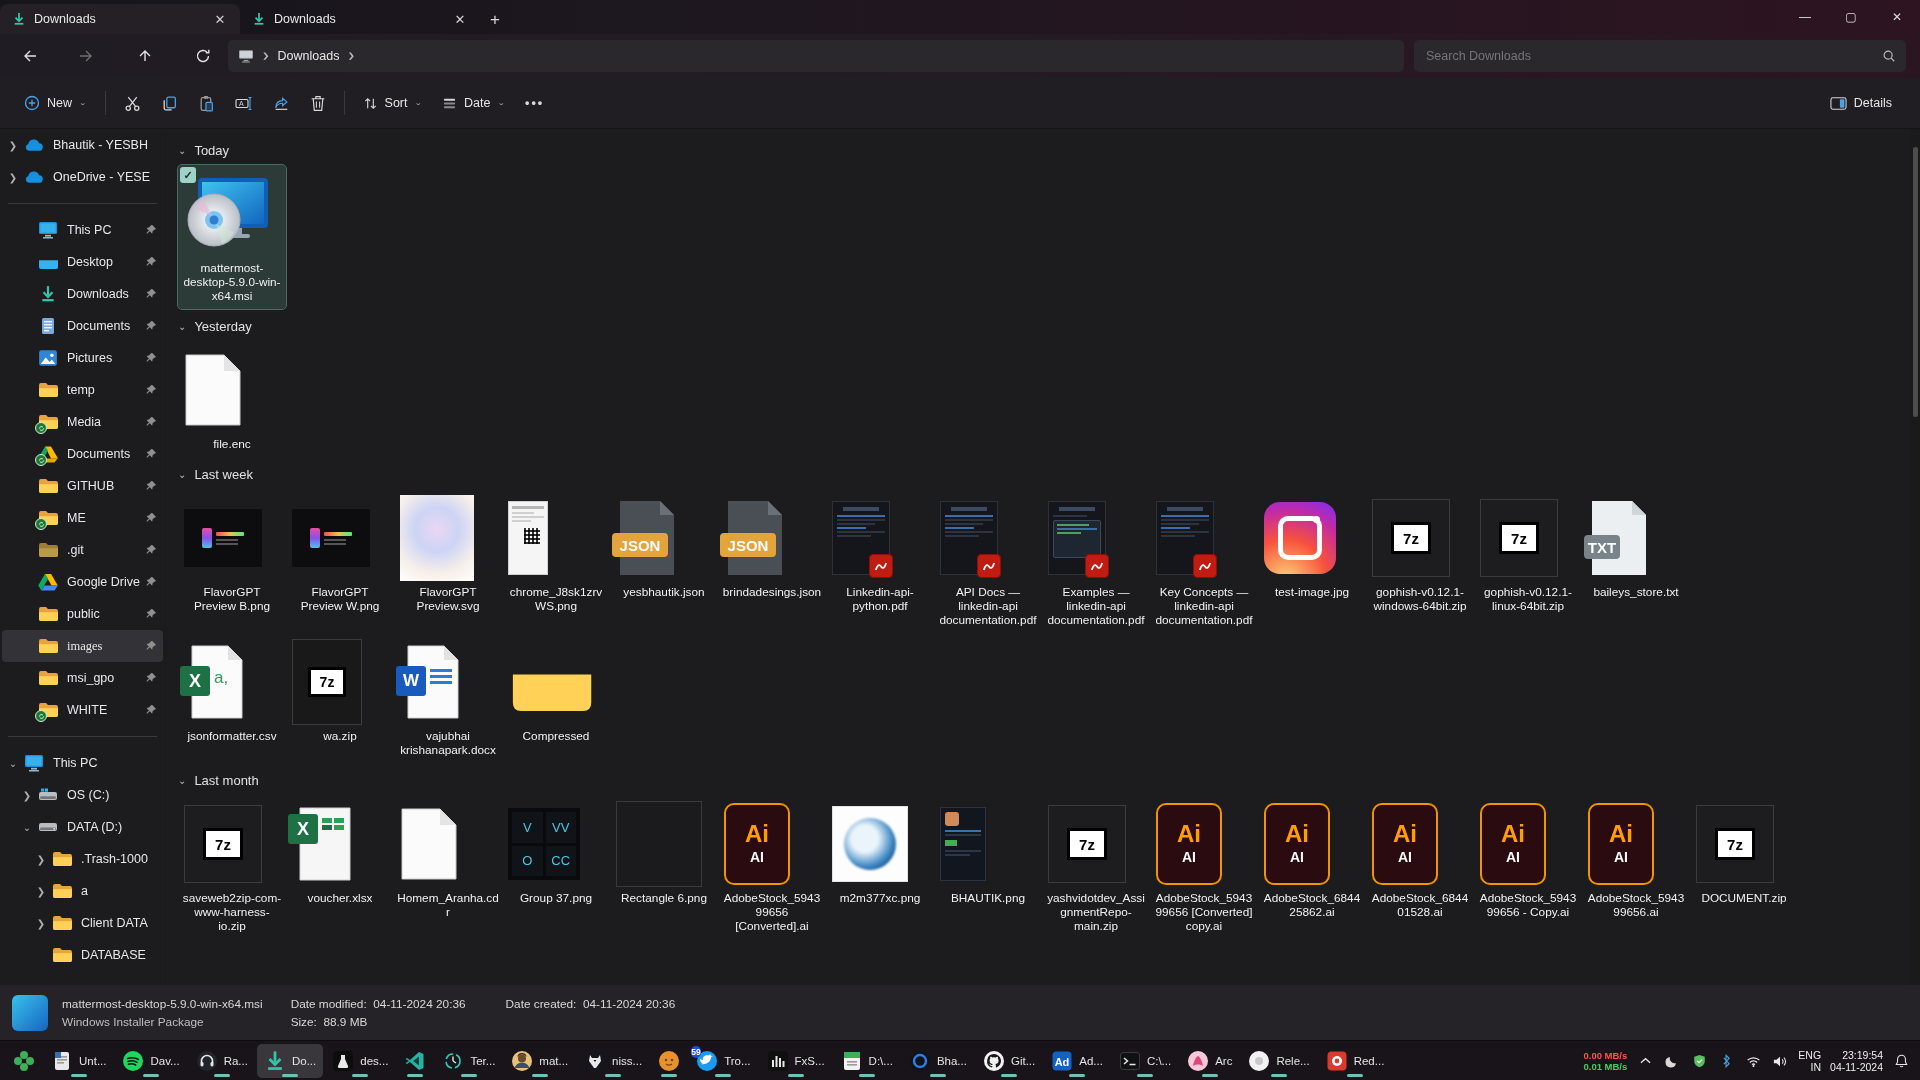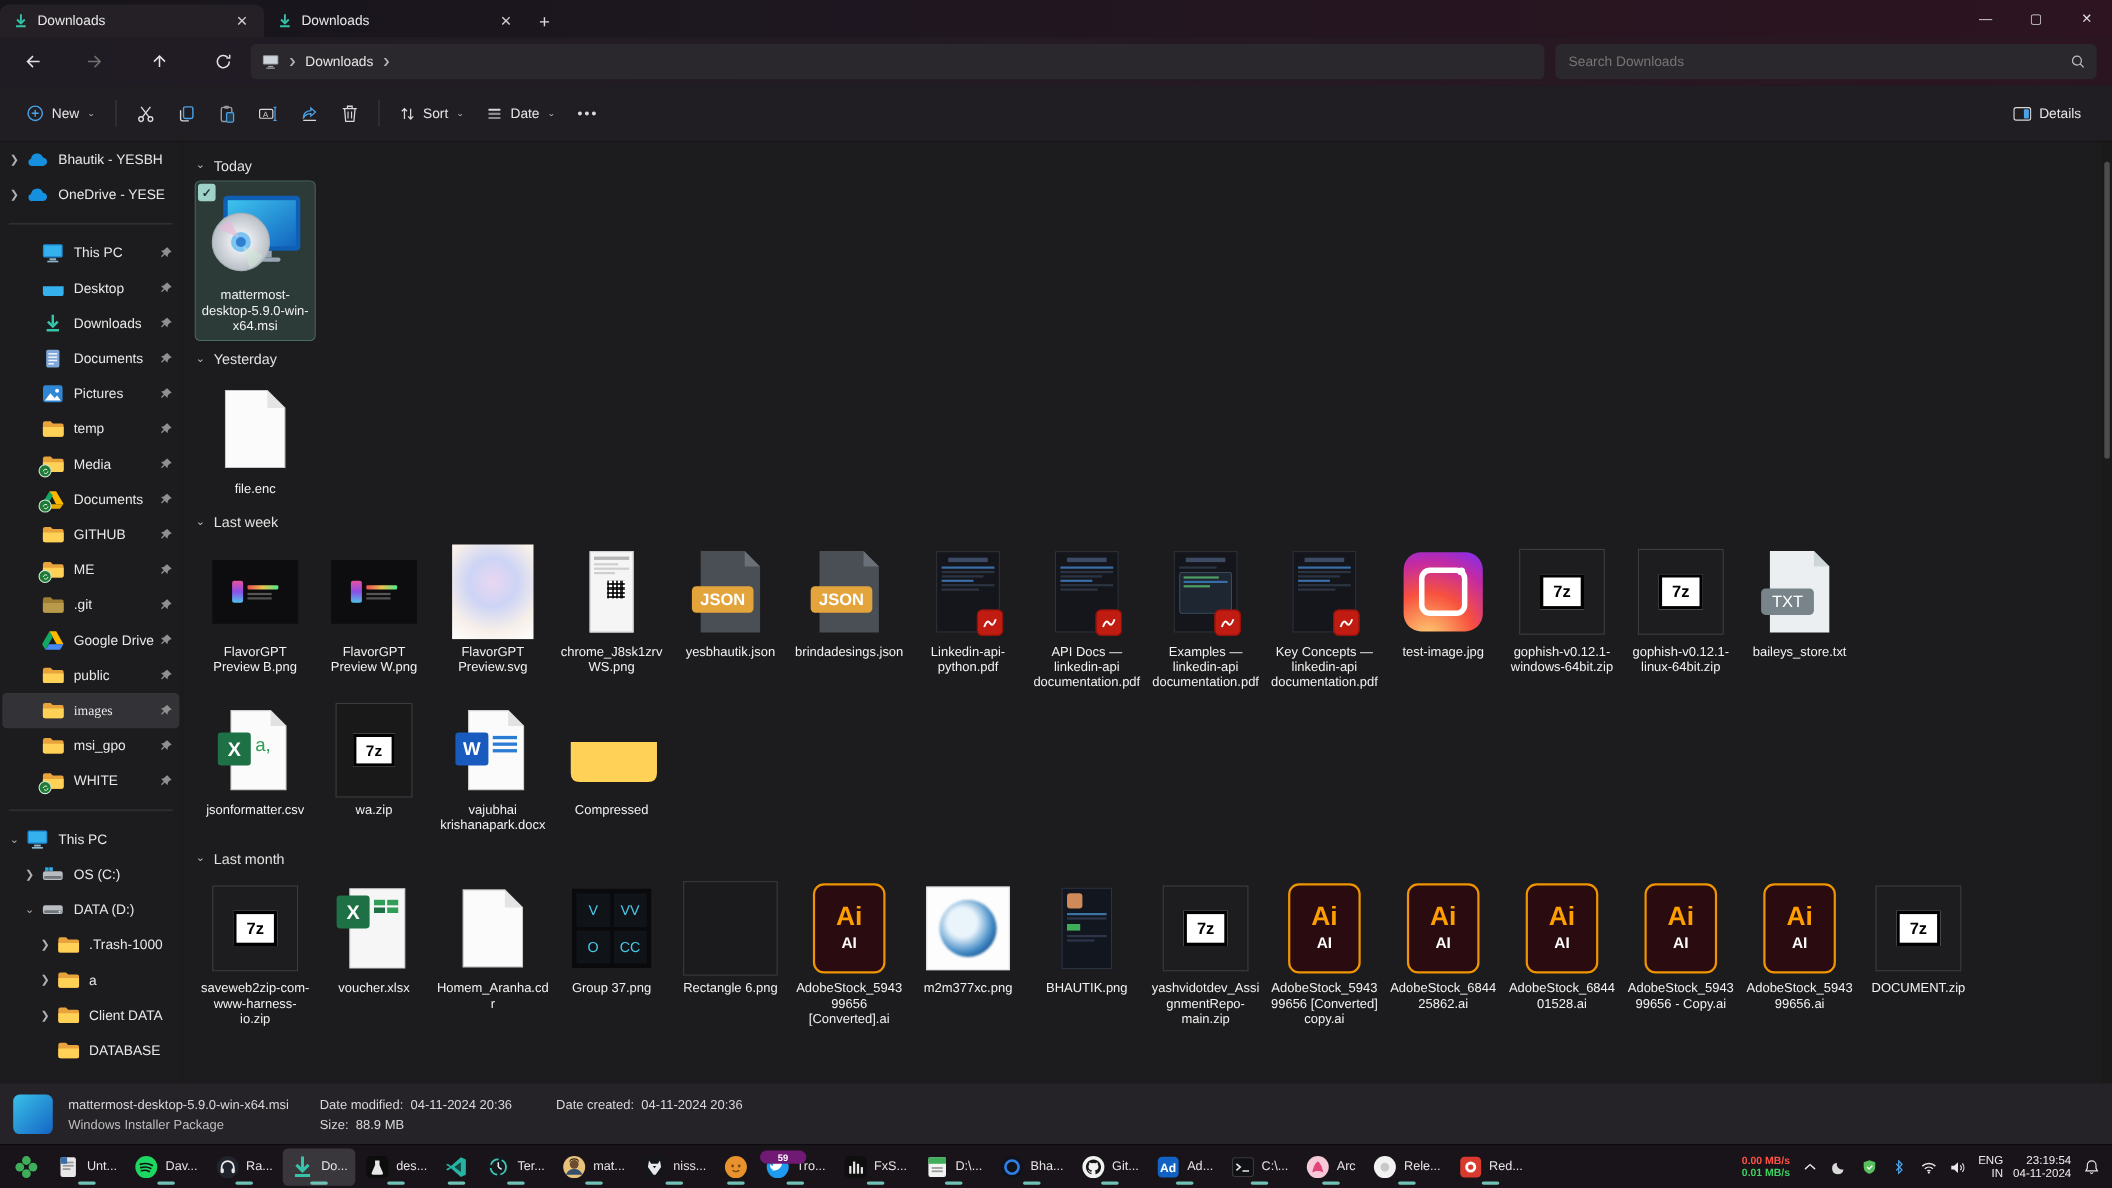--- a/index.html
+++ b/index.html
@@ -47,21 +47,21 @@
   .slabel{white-space:nowrap;overflow:hidden;flex:1;}
   .pin{width:13px;height:13px;flex:none;margin:0 6px 0 2px;}
   .sdiv{height:1px;background:#3a393b;margin:10px 8px;}
   
   .content{position:absolute;left:166px;top:129px;right:10px;bottom:95px;background:#1c1b1d;
     overflow:hidden;padding:4px 0 0 12px;}
   .sechead{display:flex;align-items:center;gap:8px;height:30px;font-size:13px;color:#e2e2e2;margin-top:2px;}
   .sechead .sc{font-size:10px;color:#b8b8b8;}
   .tilerow{display:flex;align-items:flex-start;}
   .tile{width:108px;display:flex;flex-direction:column;align-items:center;padding:5px 0 6px;border-radius:4px;position:relative;}
-  .tile .thumb{width:96px;height:88px;display:flex;align-items:center;justify-content:center;position:relative;}
+  .tile .thumb{width:96px;height:88px;display:flex;align-items:center;justify-content:flex-start;position:relative;}
   .tile .fname{font-size:11.8px;line-height:14px;color:#f2f2f2;text-align:center;max-width:102px;
     word-wrap:break-word;overflow-wrap:break-word;margin-top:3px;}
   .tile.sel{background:#2c3a38;outline:1px solid #4a6a64;}
   .ckbox{position:absolute;left:2px;top:2px;width:16px;height:16px;background:#9fd2c8;border-radius:3px;
     display:flex;align-items:center;justify-content:center;color:#233;font-size:11px;font-weight:bold;}
   .pdfbadge{position:absolute;right:-4px;bottom:-4px;width:24px;height:24px;background:#c01c12;
     border-radius:5px;display:flex;align-items:center;justify-content:center;box-shadow:0 0 0 1px #8c0f08 inset;}
   
   .sbtrack{position:absolute;right:2px;top:135px;width:5px;bottom:100px;}
   .sbthumb{position:absolute;right:0;top:12px;width:5px;height:270px;background:#4d4d4d;border-radius:3px;}
@@ -75,22 +75,22 @@
   
   .taskbar{position:absolute;left:0;right:0;top:1040px;height:40px;background:#191419;
     display:flex;align-items:center;border-top:1px solid #0d0b0d;}
   .tkbtn{height:34px;display:flex;align-items:center;gap:6px;padding:0 7px;margin:0 1px;border-radius:5px;position:relative;}
   .tkbtn.active{background:#3a373c;}
   .tkbtn::after{content:"";position:absolute;left:50%;transform:translateX(-50%);bottom:1px;width:16px;height:3px;
     border-radius:2px;background:#71c2b6;}
   .tkbtn.noind::after{display:none;}
   .tklabel{font-size:11.5px;color:#e4e4e4;white-space:nowrap;}
   .tkic{width:22px;height:22px;position:relative;flex:none;}
-  .badge{position:absolute;left:-5px;top:-4px;background:#701a75;color:#fff;font-size:8.5px;
-    border-radius:7px;padding:1px 16px;font-weight:bold;}
+  .badge{position:absolute;left:-5px;top:-4px;background:#1d4ed8;color:#fff;font-size:8.5px;
+    border-radius:7px;padding:1px 0;font-weight:bold;}
   .tray{margin-left:auto;display:flex;align-items:center;gap:9px;padding-right:10px;}
   .net{display:flex;flex-direction:column;align-items:flex-end;font-size:9.5px;line-height:11px;font-weight:bold;}
   .net .u{color:#ff5346;} .net .d{color:#3fd15f;}
   .trayic{width:18px;height:18px;display:flex;align-items:center;justify-content:center;}
   .langblk,.clockblk{display:flex;flex-direction:column;align-items:flex-end;font-size:10.5px;line-height:12px;color:#eeeeee;}
   .ic{display:inline-flex;align-items:center;justify-content:center;}
   .ic svg{width:100%;height:100%;display:block;}
 </style>
 </head>
 <body>
@@ -872,21 +872,21 @@
               <div style="width:34px;height:26px;background:#fff;border:3px solid #000;display:flex;align-items:center;justify-content:center;font-weight:bold;font-size:15px;color:#000">7z</div>
             </div>
           </div>
           <div class="fname">gophish-v0.12.1-linux-64bit.zip</div>
         </div>
         <div class="tile">
           <div class="thumb">
             <div style="position:relative;width:62px;height:78px"><svg viewBox="0 0 62 78" style="width:100%;height:100%">
                 <path d="M4 2h40l14 14v60H4z" fill="#eceff1"></path>
                 <path d="M44 2l14 14H44z" fill="#cfd6da"></path>
-              </svg><div style="position:absolute;left:-4px;top:36px;width:48px;height:24px;background:#78838a;border-radius:4px;color:#fff;font-weight:normal;font-size:15px;display:flex;align-items:center;justify-content:center">TXT</div></div>
+              </svg><div style="position:absolute;left:-4px;top:36px;width:36px;height:24px;background:#78838a;border-radius:4px;color:#fff;font-weight:bold;font-size:15px;display:flex;align-items:center;justify-content:center">TXT</div></div>
           </div>
           <div class="fname">baileys_store.txt</div>
         </div>
       </div>
       <div class="tilerow">
         <div class="tile">
           <div class="thumb">
             <div style="position:relative;width:60px;height:76px"><svg viewBox="0 0 60 76" style="width:100%;height:100%">
                 <path d="M8 2h36l14 14v58H8z" fill="#fbfbfb" stroke="#cfcfcf"></path>
                 <path d="M44 2l14 14H44z" fill="#e2e2e2"></path>

